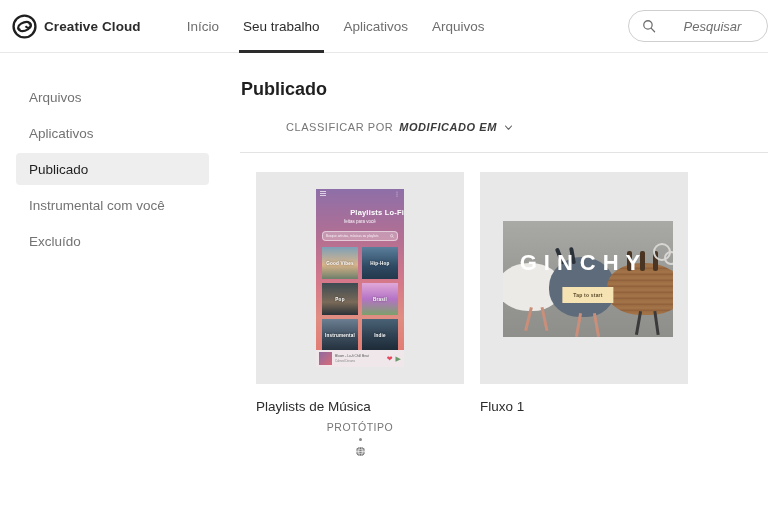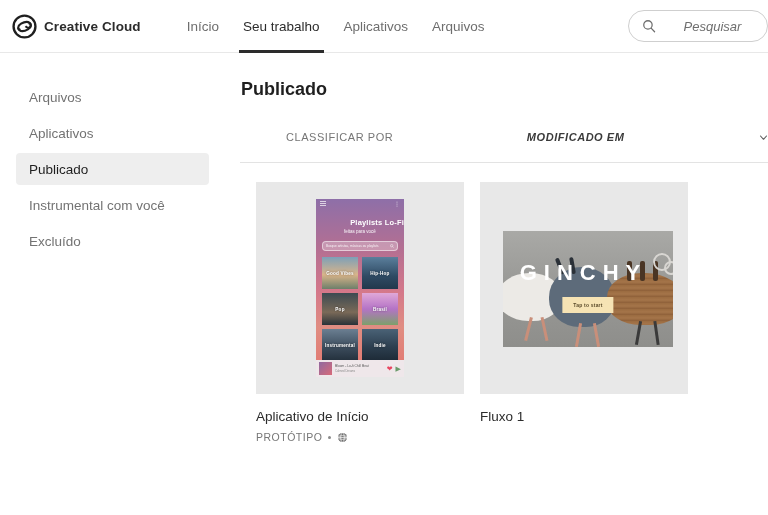--- a/index.html
+++ b/index.html
@@ -151,27 +151,26 @@
     padding-left: 15px;
   }
   .page-title {
     font-size: 18px;
     font-weight: bold;
     color: #1f1f1f;
     margin-top: 26px;
     margin-left: 1px;
   }
   .sort-row {
-    margin-top: 28px;
+    margin-top: 18px;
     margin-left: 46px;
     display: flex;
     align-items: center;
     gap: 6px;
     height: 18px;
-    justify-content: space-between;
   }
   .sort-label {
     font-size: 11px;
     letter-spacing: 0.55px;
     color: #767676;
     white-space: nowrap;
   }
   .sort-value {
     font-size: 11px;
     letter-spacing: 0.55px;
@@ -220,20 +219,21 @@
   }
   .card-meta {
     margin-top: 7px;
     display: flex;
     align-items: center;
     gap: 5px;
     font-size: 10.5px;
     letter-spacing: 0.5px;
     color: #767676;
     white-space: nowrap;
+    flex-direction: column;
   }
   .meta-dot {
     width: 3px; height: 3px;
     border-radius: 50%;
     background: #8a8a8a;
     display: inline-block;
     margin: 0 1px;
   }
   .globe-icon { width: 11px; height: 11px; display: block; }
 
@@ -515,21 +515,21 @@
             <div class="player-art"></div>
             <div class="player-txt">
               <div class="l1">Bloom - Lo-fi Chill Beat</div>
               <div class="l2">Calmed Dreams</div>
             </div>
             <span class="player-heart">❤</span>
             <span class="player-play">▶</span>
           </div>
         </div>
       </div>
-      <div class="card-title">Aplicativo de Início</div>
+      <div class="card-title">Playlists de Música</div>
       <div class="card-meta">
         <span>PROTÓTIPO</span>
         <span class="meta-dot"></span>
         <svg class="globe-icon" viewBox="0 0 16 16">
           <circle cx="8" cy="8" r="6.6" fill="#6e6e6e"></circle>
           <ellipse cx="8" cy="8" rx="6.6" ry="2.7" fill="none" stroke="#ffffff" stroke-width="1"></ellipse>
           <ellipse cx="8" cy="8" rx="2.7" ry="6.6" fill="none" stroke="#ffffff" stroke-width="1"></ellipse>
           <line x1="1.4" y1="8" x2="14.6" y2="8" stroke="#ffffff" stroke-width="1"></line>
         </svg>
       </div>

